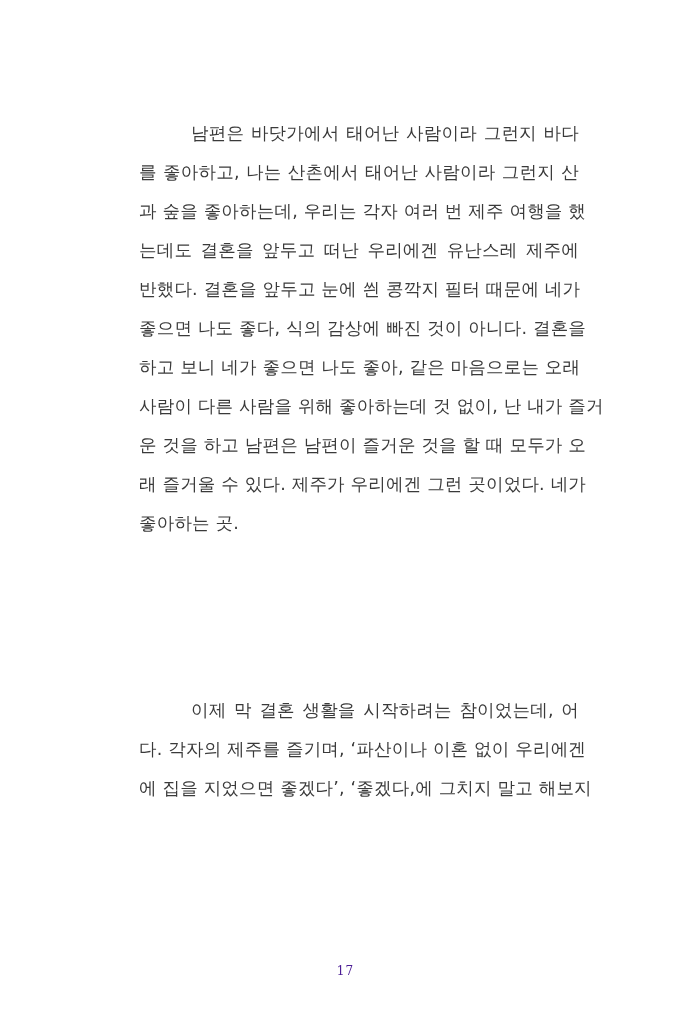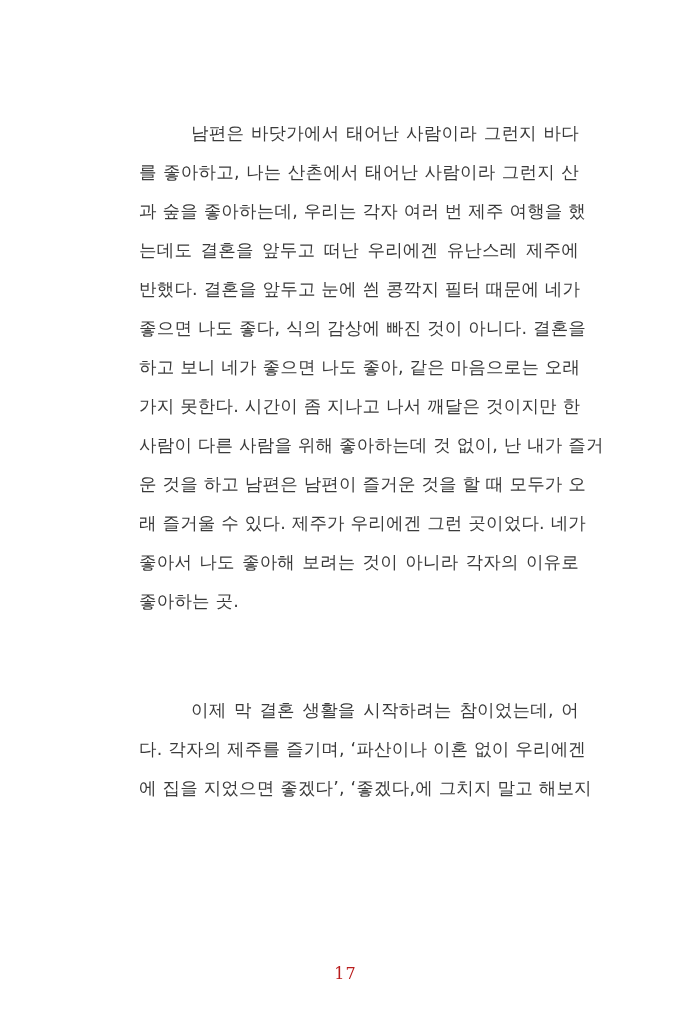--- a/index.html
+++ b/index.html
@@ -38,43 +38,41 @@
     .line.last { text-align-last: left; }
     #para1 { top: 114px; }
     #para2 { top: 691px; }
     .page-number {
       position: absolute;
       left: 0;
       width: 691px;
       top: 964px;
       text-align: center;
       font-family: "DejaVu Serif", "Liberation Serif", serif;
-      font-size: 16px;
-      color: #b91c1c;
+      font-size: 12px;
+      color: #4c1d95;
       letter-spacing: 1px;
     }
   </style>
 </head>
 <body>
 
 <div class="page">
 
   <div class="text-block" id="para1">
     <div class="line first">남편은 바닷가에서 태어난 사람이라 그런지 바다</div>
     <div class="line">를 좋아하고, 나는 산촌에서 태어난 사람이라 그런지 산</div>
     <div class="line">과 숲을 좋아하는데, 우리는 각자 여러 번 제주 여행을 했</div>
     <div class="line">는데도 결혼을 앞두고 떠난 우리에겐 유난스레 제주에</div>
     <div class="line">반했다. 결혼을 앞두고 눈에 씐 콩깍지 필터 때문에 네가</div>
     <div class="line">좋으면 나도 좋다, 식의 감상에 빠진 것이 아니다. 결혼을</div>
     <div class="line">하고 보니 네가 좋으면 나도 좋아, 같은 마음으로는 오래</div>
-    <div class="line">가지 못한다. 시간이 좀 지나고 나서 깨달은 것이지만 한</div>
     <div class="line">사람이 다른 사람을 위해 좋아하는데 것 없이, 난 내가 즐거</div>
     <div class="line">운 것을 하고 남편은 남편이 즐거운 것을 할 때 모두가 오</div>
     <div class="line">래 즐거울 수 있다. 제주가 우리에겐 그런 곳이었다. 네가</div>
-    <div class="line">좋아서 나도 좋아해 보려는 것이 아니라 각자의 이유로</div>
     <div class="line last">좋아하는 곳.</div>
   </div>
 
   <div class="text-block" id="para2">
     <div class="line first">이제 막 결혼 생활을 시작하려는 참이었는데, 어</div>
     <div class="line">다. 각자의 제주를 즐기며, ‘파산이나 이혼 없이 우리에겐</div>
     <div class="line">에 집을 지었으면 좋겠다’, ‘좋겠다,에 그치지 말고 해보지</div>
   </div>
 
   <div class="page-number">17</div>

